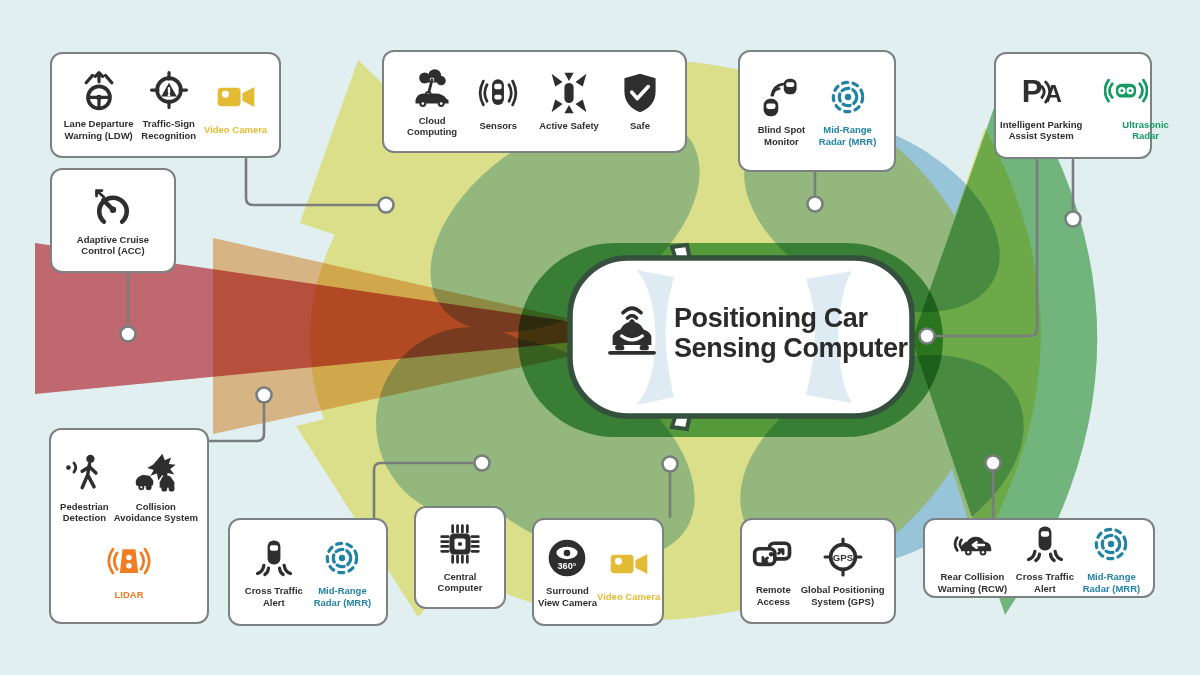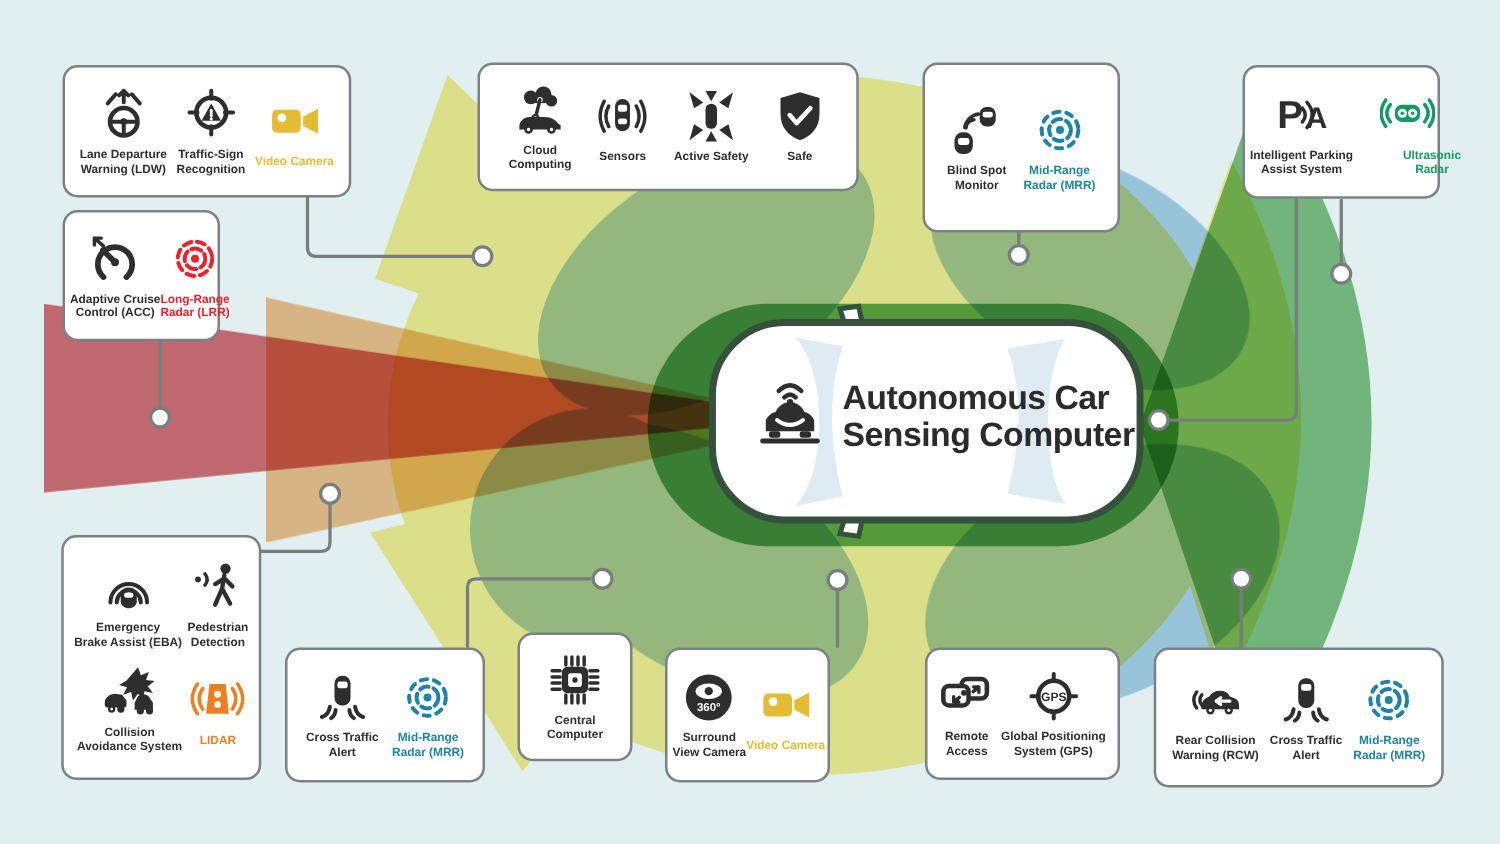--- a/index.html
+++ b/index.html
@@ -128,31 +128,20 @@
             <svg viewBox="0 0 48 48" fill="none" stroke-linecap="round" stroke-linejoin="round">
               <path d="M14 40 A15 15 0 1 1 34 40" stroke="#2e2e2e" stroke-width="5"></path>
               <path d="M24 27 L13.5 16.5" stroke="#2e2e2e" stroke-width="5"></path>
               <circle cx="24" cy="27" r="3.5" fill="#2e2e2e"></circle>
               <path d="M6 6 l8 7 M6 6 v6 M6 6 h6" stroke="#2e2e2e" stroke-width="3"></path>
             </svg>
           </span>
           <div class="lbl">Adaptive Cruise
 Control (ACC)</div>
         </div>
-        <div class="card-item">
-          <span class="icn">
-            <svg viewBox="0 0 48 48" fill="none" stroke-linecap="round" stroke-linejoin="round">
-              <circle cx="24" cy="24" r="3.5" fill="#e8232f"></circle>
-              <circle cx="24" cy="24" r="9" stroke="#e8232f" stroke-width="3.5" stroke-dasharray="9 4"></circle>
-              <circle cx="24" cy="24" r="15" stroke="#e8232f" stroke-width="3.5" stroke-dasharray="7 5"></circle>
-            </svg>
-          </span>
-          <div class="lbl" style="color: rgb(232, 35, 47);">Long-Range
-Radar (LRR)</div>
-        </div>
       </div>
       <div class="card" style="left: 382px; top: 50px; width: 305px; height: 103px;">
         <div class="card-item">
           <span class="icn">
             <svg viewBox="0 0 48 48" fill="none" stroke-linecap="round" stroke-linejoin="round">
               <circle cx="16" cy="13" r="6" fill="#2e2e2e"></circle>
               <circle cx="27" cy="10.5" r="7" fill="#2e2e2e"></circle>
               <circle cx="34" cy="16" r="5" fill="#2e2e2e"></circle>
               <rect x="12" y="11" width="22" height="7" fill="#2e2e2e"></rect>
               <circle cx="24" cy="15" r="2.4" fill="#fff"></circle>
@@ -191,21 +180,21 @@
         <div class="card-item">
           <span class="icn">
             <svg viewBox="0 0 48 48" fill="none" stroke-linecap="round" stroke-linejoin="round">
               <path d="M24 3 L41 8 V22 C41 34 34 41 24 45 C14 41 7 34 7 22 V8 Z" fill="#2e2e2e"></path>
               <path d="M15 23 l6 7 l12 -13" stroke="#fff" stroke-width="4"></path>
             </svg>
           </span>
           <div class="lbl">Safe</div>
         </div>
       </div>
-      <div class="card" style="left: 738px; top: 50px; width: 158px; height: 136px;">
+      <div class="card" style="left: 738px; top: 50px; width: 158px; height: 122px;">
         <div class="card-item">
           <span class="icn">
             <svg viewBox="0 0 48 48" fill="none" stroke-linecap="round" stroke-linejoin="round">
               <rect x="27" y="4" width="14" height="17" rx="6" fill="#2e2e2e"></rect>
               <rect x="29.5" y="8" width="9" height="5" rx="2" fill="#fff"></rect>
               <rect x="5" y="26" width="16" height="19" rx="7" fill="#2e2e2e"></rect>
               <rect x="8" y="31" width="10" height="6" rx="2" fill="#fff"></rect>
               <path d="M22 15 a8 8 0 0 0 -7 7 M26 10 a14 14 0 0 0 -12 12" stroke="#2e2e2e" stroke-width="3"></path>
             </svg>
           </span>
@@ -245,32 +234,20 @@
               <circle cx="19.5" cy="22.5" r="1.6" fill="#149a62"></circle>
               <circle cx="28.5" cy="22.5" r="1.6" fill="#149a62"></circle>
               <path d="M9 15 q-6 7.5 0 15 M5 11 q-8 11.5 0 23 M39 15 q6 7.5 0 15 M43 11 q8 11.5 0 23" stroke="#149a62" stroke-width="3"></path>
             </svg>
           </span>
           <div class="lbl" style="color: rgb(20, 154, 98); margin-left: 40px;">Ultrasonic
 Radar</div>
         </div>
       </div>
       <div class="card grid" style="left: 49px; top: 428px; width: 160px; height: 196px;">
-        <div class="card-item">
-          <span class="icn">
-            <svg viewBox="0 0 48 48" fill="none" stroke-linecap="round" stroke-linejoin="round">
-              <rect x="17" y="24" width="14" height="18" rx="6" fill="#2e2e2e"></rect>
-              <rect x="20" y="28" width="8" height="5" rx="2" fill="#fff"></rect>
-              <path d="M8 37 a16 16 0 0 1 32 0" stroke="#2e2e2e" stroke-width="3.5" fill="none"></path>
-              <path d="M13.5 37 a10.5 10.5 0 0 1 21 0" stroke="#2e2e2e" stroke-width="3.5" fill="none"></path>
-            </svg>
-          </span>
-          <div class="lbl">Emergency
-Brake Assist (EBA)</div>
-        </div>
         <div class="card-item">
           <span class="icn">
             <svg viewBox="0 0 48 48" fill="none" stroke-linecap="round" stroke-linejoin="round">
               <circle cx="31" cy="7.5" r="4.5" fill="#2e2e2e"></circle>
               <path d="M30 13 l-2 12 l-6 14 M28 25 l7 13 M22 21 l8 -5 l7 7" stroke="#2e2e2e" stroke-width="3.8"></path>
               <circle cx="7" cy="17" r="2.5" fill="#2e2e2e"></circle>
               <path d="M13 12 q4 5 0 10" stroke="#2e2e2e" stroke-width="3"></path>
             </svg>
           </span>
           <div class="lbl">Pedestrian
@@ -385,21 +362,21 @@
             <svg viewBox="0 0 48 48" fill="none" stroke-linecap="round" stroke-linejoin="round">
               <circle cx="24" cy="24" r="13.5" stroke="#2e2e2e" stroke-width="4"></circle>
               <path d="M24 4.5 v6 M24 37.5 v6 M4.5 24 h6 M37.5 24 h6" stroke="#2e2e2e" stroke-width="3.5"></path>
               <text x="24" y="28" text-anchor="middle" font-family="Liberation Sans,sans-serif" font-size="10.5" font-weight="bold" fill="#2e2e2e">GPS</text>
             </svg>
           </span>
           <div class="lbl">Global Positioning
 System (GPS)</div>
         </div>
       </div>
-      <div class="card" style="left: 923px; top: 518px; width: 232px; height: 112px;">
+      <div class="card" style="left: 923px; top: 518px; width: 232px; height: 80px;">
         <div class="card-item">
           <span class="icn">
             <svg viewBox="0 0 48 48" fill="none" stroke-linecap="round" stroke-linejoin="round">
               <path d="M12 29 q1 -6 7 -8 q3 -5 9 -5 q7 0 9 5 l5 2 q3 2 3 6 v3 h-33 z" fill="#2e2e2e"></path>
               <circle cx="20" cy="33" r="3.6" fill="#2e2e2e"></circle>
               <circle cx="20" cy="33" r="1.4" fill="#fff"></circle>
               <circle cx="36" cy="33" r="3.6" fill="#2e2e2e"></circle>
               <circle cx="36" cy="33" r="1.4" fill="#fff"></circle>
               <path d="M37 25 h-11 M29 22 l-4 3 l4 3" stroke="#fff" stroke-width="2.8"></path>
               <path d="M8 17 q-5 7 0 14 M12.5 19.5 q-3.5 4.5 0 9" stroke="#2e2e2e" stroke-width="3"></path>
@@ -436,17 +413,17 @@
   <span class="center-logo" id="center-logo"><svg viewBox="0 0 48 48" fill="none" stroke-linecap="round" stroke-linejoin="round">
         <path d="M9 31 q2 -4 6 -5 q3 -6 9 -6 q6 0 9 6 q4 1 6 5 v7 h-30 z" fill="#2e2e2e"></path>
         <path d="M16 31 q8 6 16 0" stroke="#fff" stroke-width="2.5"></path>
         <rect x="11" y="38" width="7" height="4" rx="1.5" fill="#2e2e2e"></rect>
         <rect x="30" y="38" width="7" height="4" rx="1.5" fill="#2e2e2e"></rect>
         <path d="M7 44 h34" stroke="#2e2e2e" stroke-width="3"></path>
         <path d="M17 13 q7 -7 14 0 M20.5 17 q3.5 -3.5 7 0" stroke="#2e2e2e" stroke-width="2.8"></path>
         <circle cx="24" cy="20" r="2" fill="#2e2e2e"></circle>
       </svg></span>
   <div class="center-title">
-    <div>Autonomous Car</div>
+    <div>Positioning Car</div>
     <div>Sensing Computer</div>
   </div>
 
 </div>
 
 </body></html>

